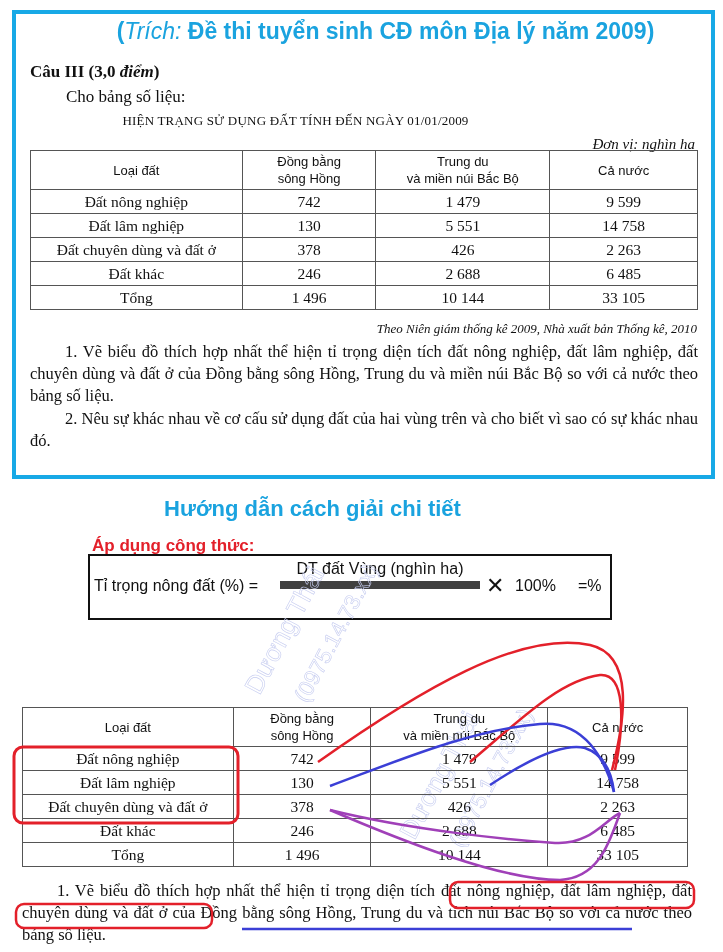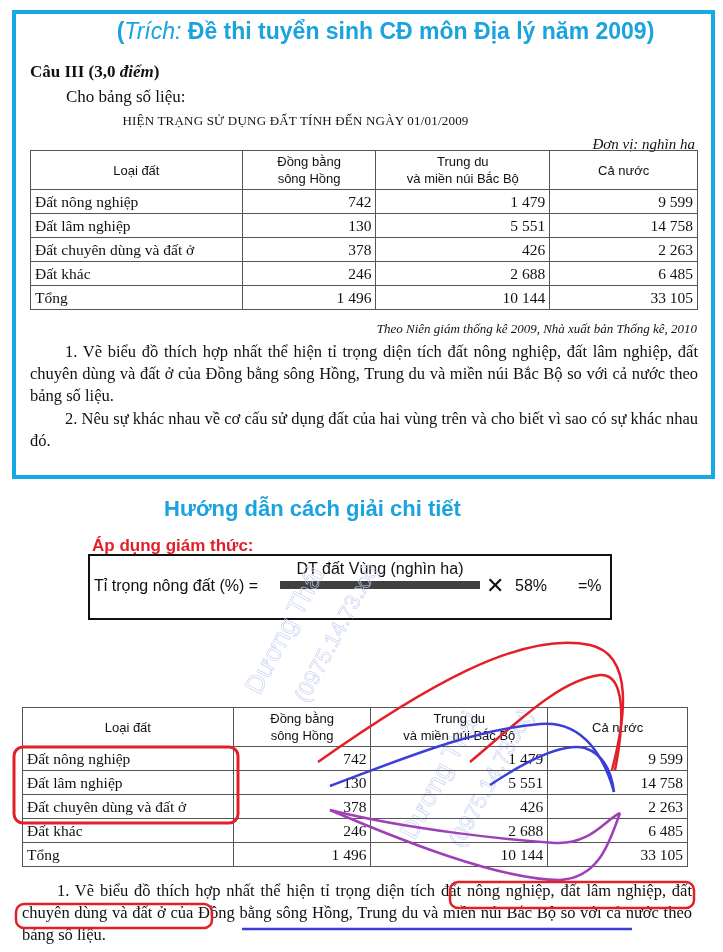--- a/index.html
+++ b/index.html
@@ -9,22 +9,22 @@
   .title .it{font-style:italic;font-weight:normal;}
   .abs{position:absolute;}
   .q-head{left:30px;top:62px;font-size:17px;font-weight:bold;}
   .q-head i{font-weight:bold;}
   .intro{left:66px;top:87px;font-size:17px;}
   .tcap{left:0;width:591px;top:113px;text-align:center;font-size:13px;letter-spacing:0.2px;}
   .unit{right:28px;top:136px;font-size:15px;font-style:italic;}
   table.data{position:absolute;border-collapse:collapse;font-size:15.5px;}
   table.data td, table.data th{border:1px solid #555;padding:0 4px;height:23px;line-height:20px;}
   table.data th{font-family:"Liberation Sans",sans-serif;font-weight:normal;font-size:13px;line-height:17px;height:38px;text-align:center;}
-  table.data td.num{text-align:right;}
-  table.data td.lbl{text-align:left;}
+  table.data td.num{text-align:center;}
+  table.data td.lbl{text-align:center;}
   .source{right:26px;top:321px;font-size:13px;font-style:italic;}
   .para{font-size:16.5px;line-height:22px;text-align:justify;}
   .p1{left:30px;top:341px;width:668px;}
   .p2{left:30px;top:408px;width:668px;}
   .indent{display:inline-block;width:35px;}
   .h2{left:0;width:625px;top:496px;text-align:center;font-family:"Liberation Sans",sans-serif;font-weight:bold;font-size:22px;color:#1aa3df;}
   .apply{left:92px;top:536px;font-family:"Liberation Sans",sans-serif;font-weight:bold;font-size:17px;color:#e3202a;}
   .formula{position:absolute;left:88px;top:554px;width:520px;height:62px;border:2px solid #111;font-family:"Liberation Sans",sans-serif;font-size:16px;}
   .formula .lhs{position:absolute;left:4px;top:21px;}
   .formula .frac{position:absolute;left:190px;top:4px;width:200px;text-align:center;}
@@ -95,29 +95,29 @@
       </tr>
 </tbody>
   </table>
 
 <div class="abs source">Theo Niên giám thống kê 2009, Nhà xuất bản Thống kê, 2010</div>
 
 <div class="abs para p1"><span class="indent"></span><span>1. Vẽ biểu đồ thích hợp nhất thể hiện tỉ trọng diện tích đất nông nghiệp, đất lâm nghiệp, đất chuyên dùng và đất ở của Đồng bằng sông Hồng, Trung du và miền núi Bắc Bộ so với cả nước theo bảng số liệu.</span></div>
 <div class="abs para p2"><span class="indent"></span><span>2. Nêu sự khác nhau về cơ cấu sử dụng đất của hai vùng trên và cho biết vì sao có sự khác nhau đó.</span></div>
 
 <div class="abs h2">Hướng dẫn cách giải chi tiết</div>
-<div class="abs apply">Áp dụng giám thức:</div>
+<div class="abs apply">Áp dụng công thức:</div>
 
 <div class="formula">
   <span class="lhs">Tỉ trọng nông đất (%) =</span>
   <span class="frac">
     <span class="numr">DT đất Vùng (nghìn ha)</span>
   </span>
   <span class="mul">✕</span>
-  <span class="pct">58%</span>
+  <span class="pct">100%</span>
   <span class="eq">=%</span>
 </div>
 
 <div class="watermark" style="left:215px;top:615px;">Dương Thái</div>
 <div class="watermark" style="left:260px;top:620px;font-size:22px;">(0975.14.73.xx)</div>
 <div class="watermark" style="left:370px;top:760px;">Dương Thái</div>
 <div class="watermark" style="left:415px;top:765px;font-size:22px;">(0975.14.73.xx)</div>
 
 <table class="data" style="left:22px;top:707px;width:666px;">
   <colgroup>
@@ -159,21 +159,21 @@
       </tr>
   <tr>
         <td class="lbl">Tổng</td>
         <td class="num">1 496</td>
         <td class="num">10 144</td>
         <td class="num">33 105</td>
       </tr>
 </tbody>
   </table>
 
-<div class="abs para p3"><span class="indent"></span><span>1. Vẽ biểu đồ thích hợp nhất thể hiện tỉ trọng diện tích </span><span>đất nông nghiệp, đất lâm nghiệp,</span> <span>đất chuyên dùng và đất ở</span><span> của </span><span>Đồng bằng sông Hồng, Trung du và miền núi Bắc Bộ</span><span> so với cả nước theo bảng số liệu.</span></div>
+<div class="abs para p3"><span class="indent"></span><span>1. Vẽ biểu đồ thích hợp nhất thể hiện tỉ trọng diện tích </span><span>đất nông nghiệp, đất lâm nghiệp,</span> <span>đất chuyên dùng và đất ở</span><span> của </span><span>Đồng bằng sông Hồng, Trung du và tích núi Bắc Bộ</span><span> so với cả nước theo bảng số liệu.</span></div>
 
 <svg class="annot" width="723" height="952" viewBox="0 0 723 952">
 
   <rect x="14" y="747" width="224" height="76" rx="9" ry="9" fill="none" stroke="#e3202a" stroke-width="3"></rect>
 
   <path d="M318,762 C420,690 520,630 590,645 C635,655 625,720 612,770" fill="none" stroke="#e3202a" stroke-width="2.5"></path>
   <path d="M470,762 C520,720 560,680 600,675 C625,673 625,720 615,770" fill="none" stroke="#e3202a" stroke-width="2.5"></path>
 
   <path d="M330,786 C400,760 470,730 540,724 C585,720 605,760 614,792" fill="none" stroke="#3b3fd6" stroke-width="2.5"></path>
   <path d="M490,785 C520,765 560,742 585,748 C605,755 612,775 614,792" fill="none" stroke="#3b3fd6" stroke-width="2.5"></path>

